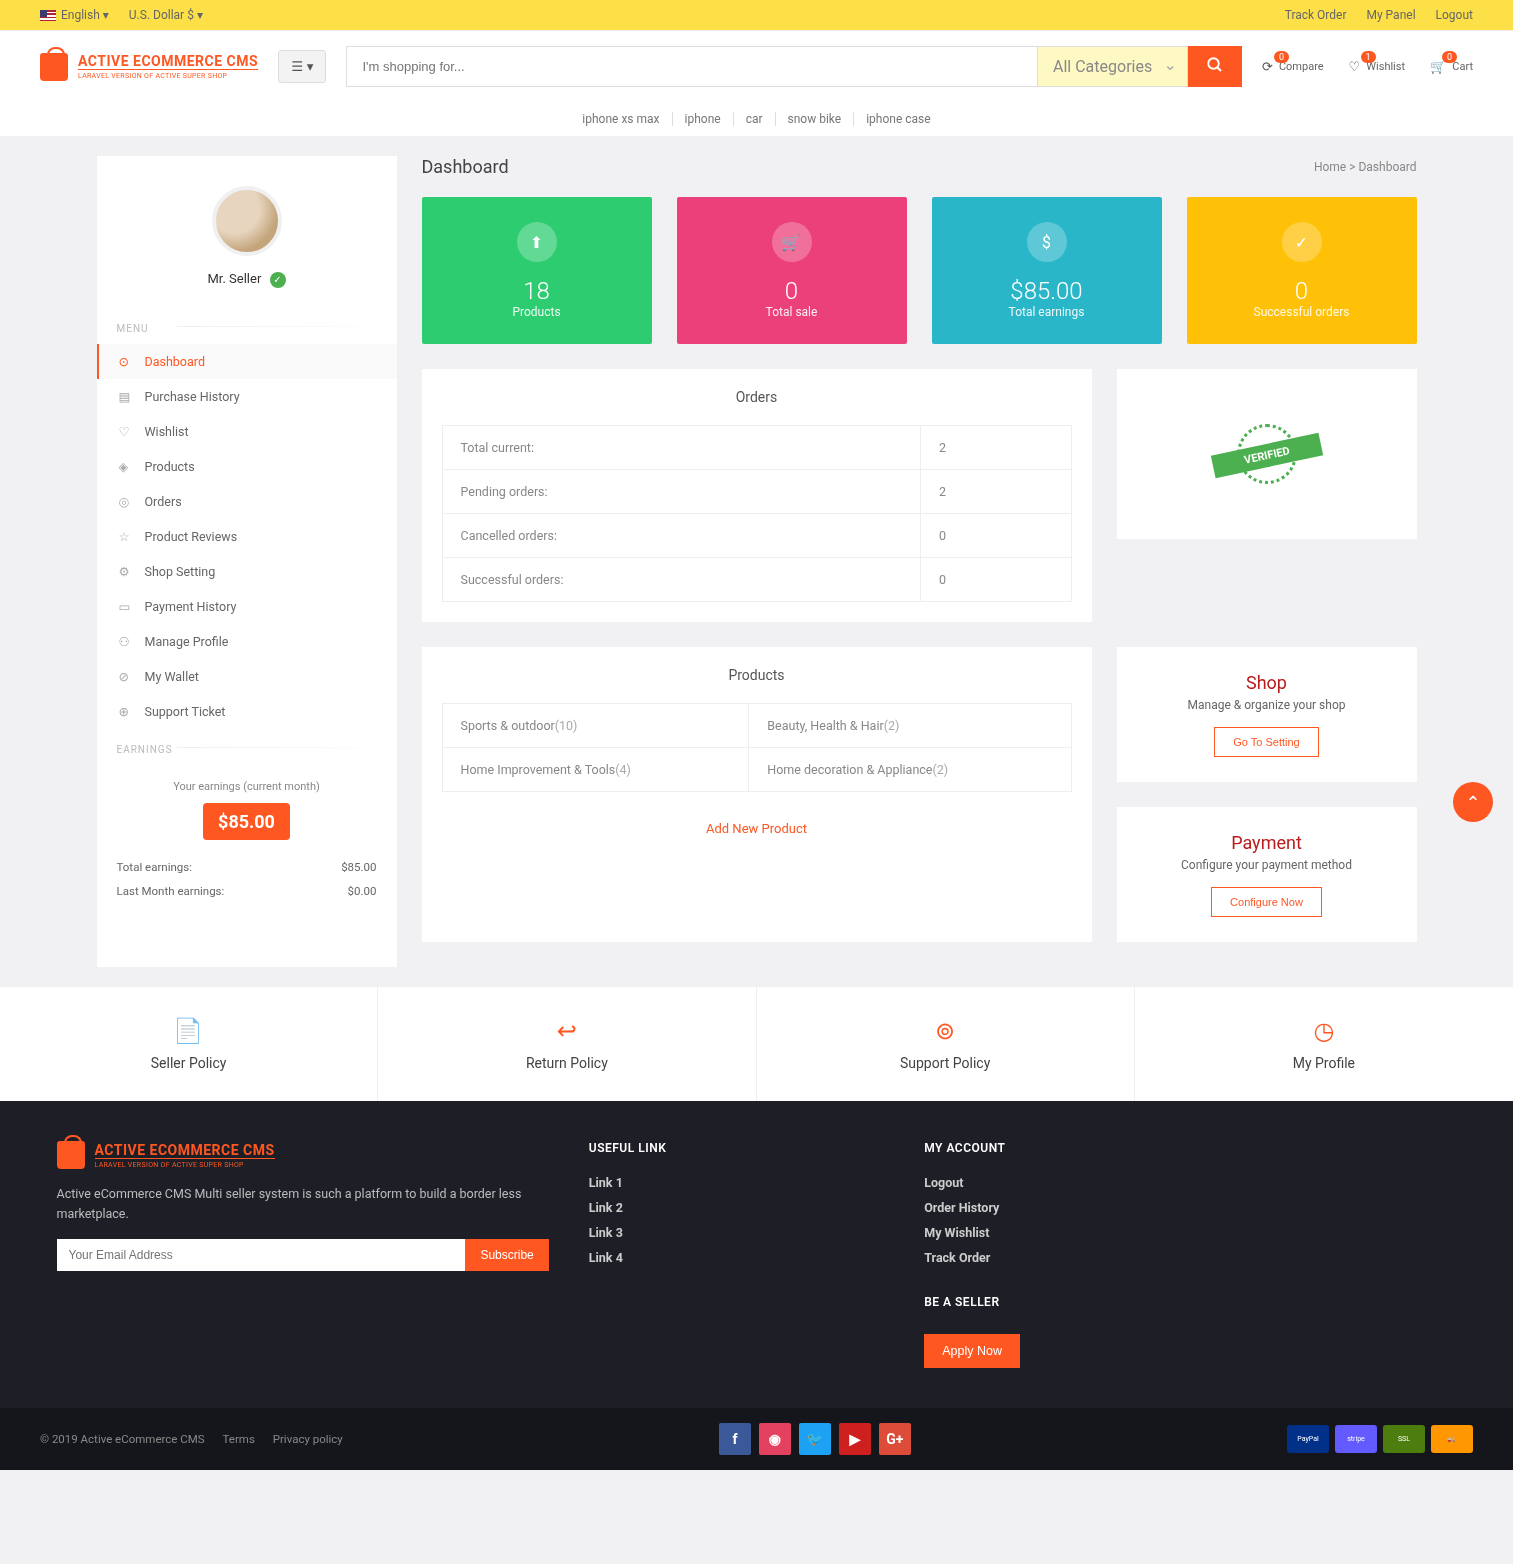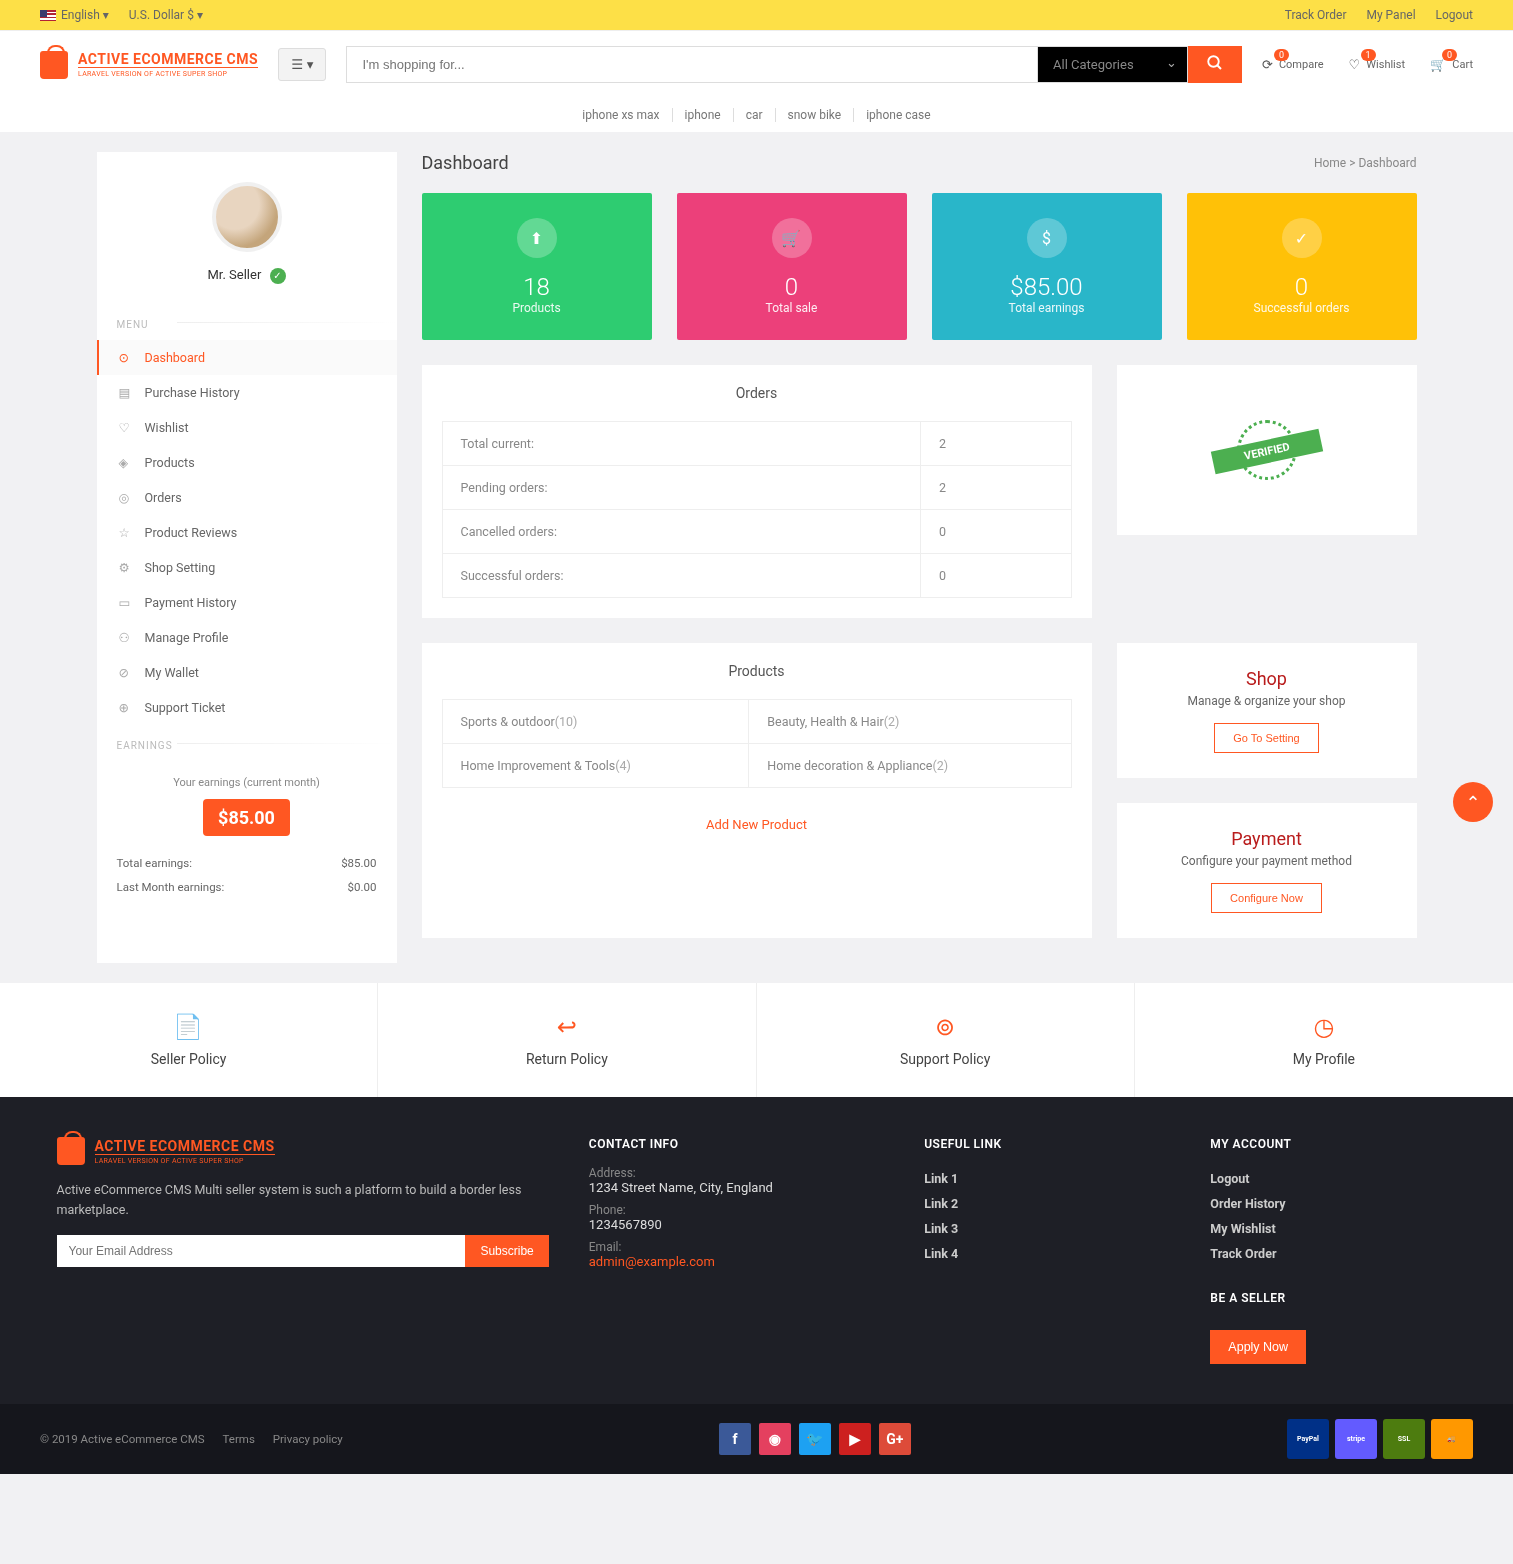--- a/index.html
+++ b/index.html
@@ -12,21 +12,21 @@
 .header { background: #fff; padding: 15px 40px; display: flex; align-items: center; gap: 20px; }
 .logo-box { display: flex; align-items: center; gap: 10px; }
 .logo-bag { width: 28px; height: 28px; background: #ff5722; border-radius: 3px 3px 4px 4px; position: relative; }
 .logo-bag::before { content:''; position:absolute; top:-6px; left:7px; width:14px; height:8px; border:2px solid #ff5722; border-bottom:none; border-radius:8px 8px 0 0; }
 .logo-text { display: flex; flex-direction: column; }
 .logo-title { color: #ff5722; font-weight: 700; font-size: 14px; letter-spacing: .5px; }
 .logo-sub { font-size: 7px; color: #ff5722; letter-spacing: .3px; border-top:1px solid #ff5722; padding-top:2px; }
 .menu-toggle { background: #f3f3f3; border: 1px solid #ddd; padding: 8px 12px; border-radius: 3px; cursor: pointer; color: #555; }
 .search-wrap { flex: 1; display: flex; }
 .search-input { flex: 1; border: 1px solid #ddd; padding: 10px 15px; font-size: 13px; outline: none; }
-.search-cat { border: 1px solid #ddd; border-left: none; padding: 10px 30px 10px 15px; font-size: 13px; color: #888; background: #000000; cursor: pointer; position: relative; min-width: 150px; }
+.search-cat { border: 1px solid #ddd; border-left: none; padding: 10px 30px 10px 15px; font-size: 16px; color: #888; background: #fef9c3; cursor: pointer; position: relative; min-width: 150px; }
 .search-cat::after { content:'⌄'; position:absolute; right:10px; top:8px; color:#aaa; }
 .search-btn { background: #ff5722; color: #fff; border: none; padding: 0 18px; cursor: pointer; }
 .header-icons { display: flex; gap: 25px; }
 .hicon { display: flex; align-items: center; gap: 6px; cursor: pointer; position: relative; color:#555; }
 .hicon-label { font-size: 11px; color: #666; }
 .badge { position: absolute; top: -8px; left: 12px; background: #ff5722; color: #fff; border-radius: 8px; font-size: 9px; padding: 1px 5px; min-width: 14px; text-align:center; }
 .nav-links { background: #fff; padding: 10px 8px; text-align: center; font-size: 12px; color: #777; }
 .nav-links span { padding: 0 12px; border-right: 1px solid #ddd; cursor: pointer; }
 .nav-links span:last-child { border-right: none; }
 .main { max-width: 1400px; margin: 0 auto; padding: 20px 40px; display: flex; gap: 25px; }
@@ -84,21 +84,21 @@
 .footer .info-label { color: #888; font-size: 12px; margin-top: 8px; }
 .footer .info-val { color: #ddd; font-size: 13px; }
 .footer a { color: #ccc; text-decoration: none; display: block; padding: 5px 0; font-size: 12.5px; cursor: pointer; font-weight: bold; }
 .apply-btn { background: #ff5722; color: #fff; border: none; padding: 10px 18px; font-size: 12.5px; cursor: pointer; margin-top: 10px; }
 .bottom-bar { background: #15161c; padding: 15px 40px; display: flex; justify-content: space-between; align-items: center; color: #888; font-size: 11.5px; }
 .bottom-bar a { color: #888; text-decoration: none; margin-left: 15px; }
 .socials { display: flex; gap: 8px; }
 .social { width: 32px; height: 32px; display: flex; align-items: center; justify-content: center; color: #fff; font-size: 14px; font-weight:700; cursor: pointer; border-radius:2px; }
 .fb { background: #3b5998; } .ig { background: #e4405f; } .tw { background: #1da1f2; } .yt { background: #cd201f; } .gp { background: #dd4b39; }
 .payments { display: flex; gap: 6px; }
-.pay { width: 42px; height: 40px; border-radius: 3px; display:flex; align-items:center; justify-content:center; font-size:7px; color:#fff; font-weight:700; }
+.pay { width: 42px; height: 28px; border-radius: 3px; display:flex; align-items:center; justify-content:center; font-size:7px; color:#fff; font-weight:400; }
 .scroll-top { position: fixed; right: 20px; top: 50%; width: 40px; height: 40px; background: #ff5722; border-radius: 50%; display: flex; align-items: center; justify-content: center; color: #fff; cursor: pointer; font-size:18px; }
 .logo-footer .logo-title { color: #ff5722; }
 </style>
 </head>
 <body>
 
 <div class="topbar">
   <div class="topbar-left">
     <a><span class="flag"></span><span>English</span> ▾</a>
     <a><span>U.S. Dollar $</span> ▾</a>
@@ -351,29 +351,20 @@
           <span class="logo-sub">LARAVEL VERSION OF ACTIVE SUPER SHOP</span>
         </div>
       </div>
       <p class="footer-desc">Active eCommerce CMS Multi seller system is such a platform to build a border less marketplace.</p>
       <div class="subscribe">
         <input placeholder="Your Email Address" style="">
         <button>Subscribe</button>
       </div>
     </div>
     <div>
-      <h4>CONTACT INFO</h4>
-      <div class="info-label">Address:</div>
-      <div class="info-val">1234 Street Name, City, England</div>
-      <div class="info-label">Phone:</div>
-      <div class="info-val">1234567890</div>
-      <div class="info-label">Email:</div>
-      <div class="info-val" style="color:#ff5722">admin@example.com</div>
-    </div>
-    <div>
       <h4>USEFUL LINK</h4>
       <div id="useful-links">
           <a>Link 1</a>
           <a>Link 2</a>
           <a>Link 3</a>
           <a>Link 4</a>
         </div>
     </div>
     <div>
       <h4>MY ACCOUNT</h4>

